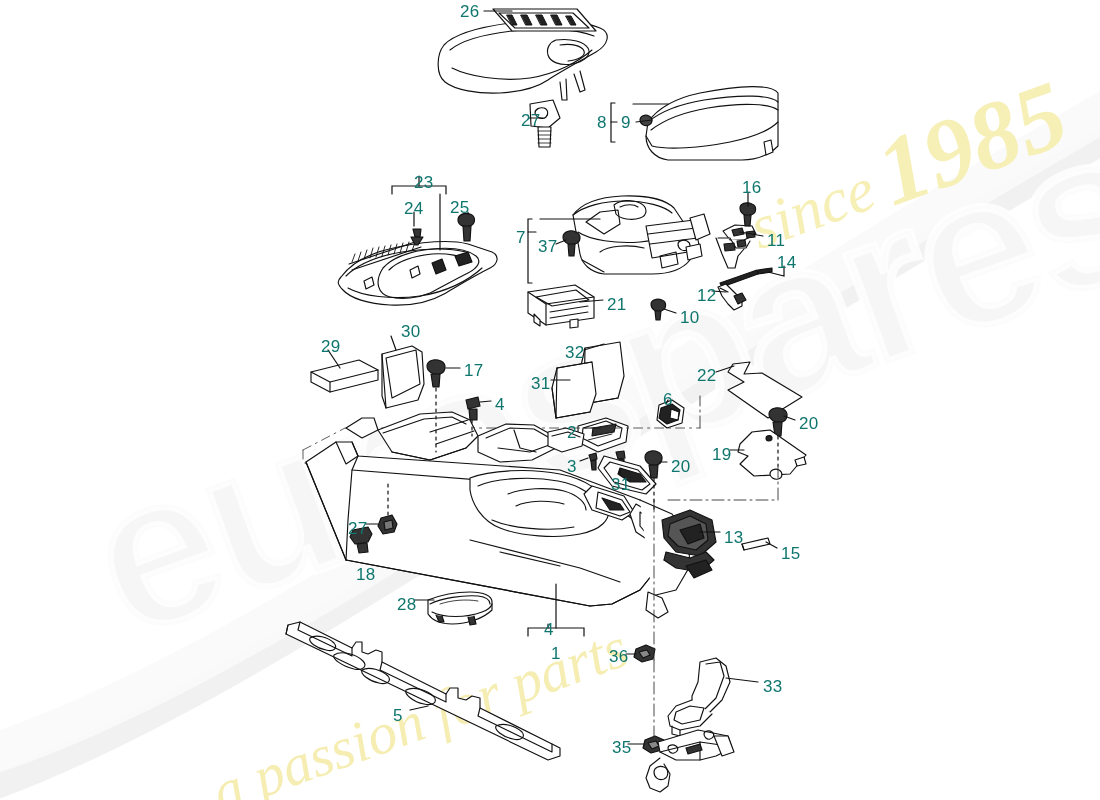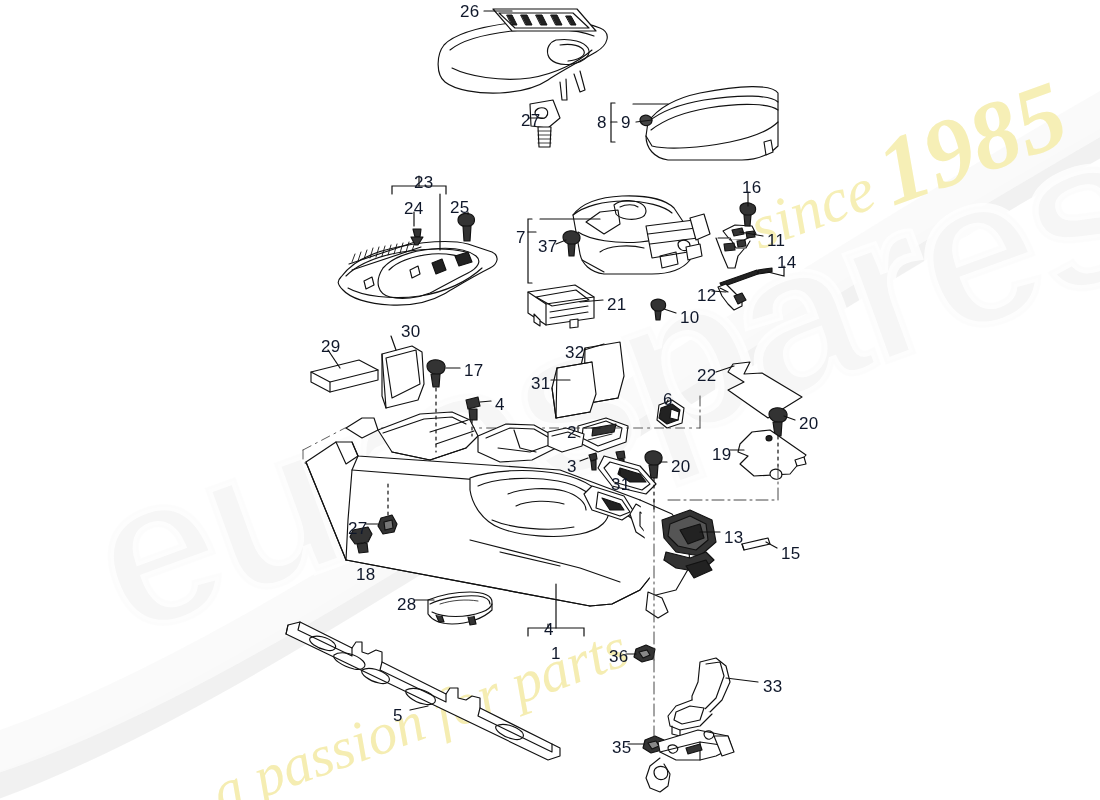--- a/index.html
+++ b/index.html
@@ -9,21 +9,21 @@
     font-family:"Liberation Sans", sans-serif;
     background:#ffffff;
   }
   #stage{position:absolute;left:0;top:0;width:1100px;height:800px;}
   #stage svg{position:absolute;left:0;top:0;}
   .wm{position:absolute;pointer-events:none;}
   .callout{
     position:absolute;
     font-family:"Liberation Sans", sans-serif;
     font-size:17px;
-    color:#0f172a;
+    color:#0f766e;
     line-height:1;
     white-space:nowrap;
     letter-spacing:0.2px;
   }
 </style>
 </head>
 <body>
 
 <div id="stage">
 

